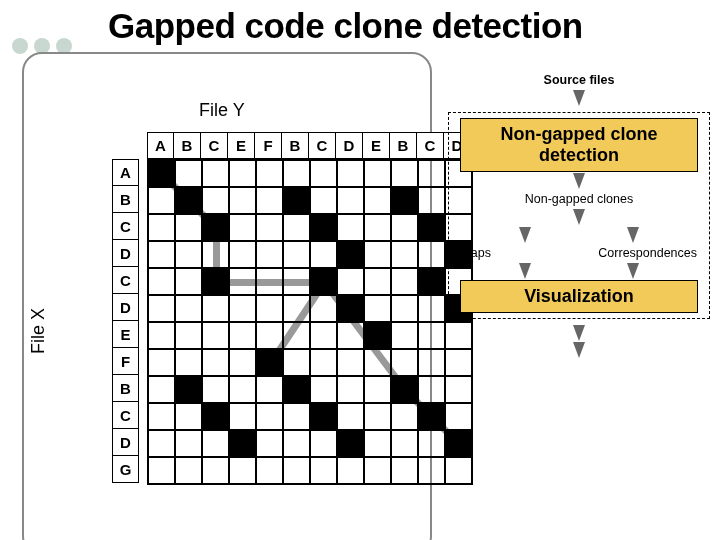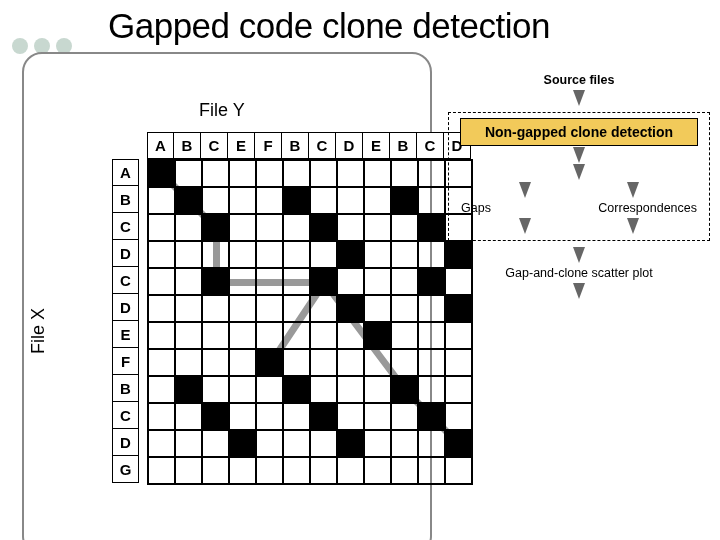--- a/index.html
+++ b/index.html
@@ -1,34 +1,34 @@
 <!DOCTYPE html>
 <html><head>
 <meta charset="utf-8">
 <style>
   * { box-sizing: border-box; margin: 0; padding: 0; }
   body { font-family: Arial, sans-serif; width: 720px; height: 540px; background: #fff; position: relative; }
   .bullets { position: absolute; top: 38px; left: 12px; display: flex; gap: 6px; }
   .bullets span { width: 16px; height: 16px; border-radius: 50%; background: #c8d8d0; display: block; }
-  .title { position: absolute; top: 6px; left: 108px; font-size: 35px; font-family: Arial; letter-spacing: -0.5px; }
+  .title { position: absolute; top: 6px; left: 108px; font-size: 35px; font-family: Arial; letter-spacing: -0.5px; font-weight: bold; }
   .sub { position: absolute; top: 46px; left: 175px; background:#fff; font-size: 18px; }
   .panel { position: absolute; top: 52px; left: 22px; width: 410px; height: 504px; border: 2px solid #888; border-radius: 20px; background: #fff; }
   .filex { position: absolute; top: 300px; left: 4px; transform: rotate(-90deg); transform-origin: left top; font-size: 18px; }
   .matrix { position: absolute; top: 78px; left: 88px; }
   .colhdr { display: flex; }
   .colhdr div { width: 27px; height: 27px; border: 1px solid #000; border-left: none; display: flex; align-items: center; justify-content: center; font-size: 15px; font-weight: bold; background: #fff; }
   .colhdr div:first-child { border-left: 1px solid #000; }
   .rowwrap { display: flex; }
   .rowhdr { display: flex; flex-direction: column; margin-right: 8px; }
   .rowhdr div { width: 27px; height: 27px; border: 1px solid #000; border-top: none; display: flex; align-items: center; justify-content: center; font-size: 15px; font-weight: bold; }
   .rowhdr div:first-child { border-top: 1px solid #000; }
   .grid { display: grid; grid-template-columns: repeat(12, 27px); grid-template-rows: repeat(12, 27px); border-top: 2px solid #000; border-left: 2px solid #000; position: relative; }
   .cell { border-right: 2px solid #000; border-bottom: 2px solid #000; position: relative; }
   .flow { position: absolute; top: 70px; left: 448px; width: 262px; }
-  .fbox { border: 1px solid #000; text-align: center; padding: 5px 4px; font-size: 14px; font-weight: bold; background: #fff; margin: 0 5px; }
+  .fbox { border: 1px solid #000; text-align: center; padding: 5px 4px; font-size: 18px; font-weight: bold; background: #fff; margin: 0 5px; }
   .yellow { background: #f2ca5a; }
   .dashed { border: 1.5px dashed #000; padding: 5px 6px; margin: 6px 0; }
   .flabel { font-size: 12.5px; text-align: center; margin: 3px 0; }
   .arrow { width: 0; height: 0; border-left: 6px solid transparent; border-right: 6px solid transparent; border-top: 16px solid #666; margin: 1px auto; }
   .arrowrow { display: flex; justify-content: space-around; margin: 0 16px; }
   .orow { display: flex; justify-content: space-between; gap: 0; font-size: 12.5px; padding: 2px 6px; }
   svg.overlay { position: absolute; top: 0; left: 0; pointer-events: none; }
 </style>
 </head>
 <body>
@@ -240,30 +240,31 @@
     </div>
   </div>
 </div>
 
 <div class="flow">
   <div class="flabel" style="font-weight:bold">Source files</div>
   <div class="arrow"></div>
   <div class="dashed">
     <div class="fbox yellow">Non-gapped clone detection</div>
     <div class="arrow"></div>
+    <div class="flabel">Non-gapped clones</div>
     <div class="arrow"></div>
     <div class="arrowrow">
         <div class="arrow"></div>
         <div class="arrow"></div>
       </div>
     <div class="orow">
       <span>Gaps</span>
       <span>Correspondences</span>
     </div>
     <div class="arrowrow">
         <div class="arrow"></div>
         <div class="arrow"></div>
       </div>
+    <div class="fbox yellow">Visualization</div>
   </div>
   <div class="arrow"></div>
-  <div class="flabel">Gap-and-clone scatter plot</div>
   <div class="arrow"></div>
 </div>
 
 </body></html>

